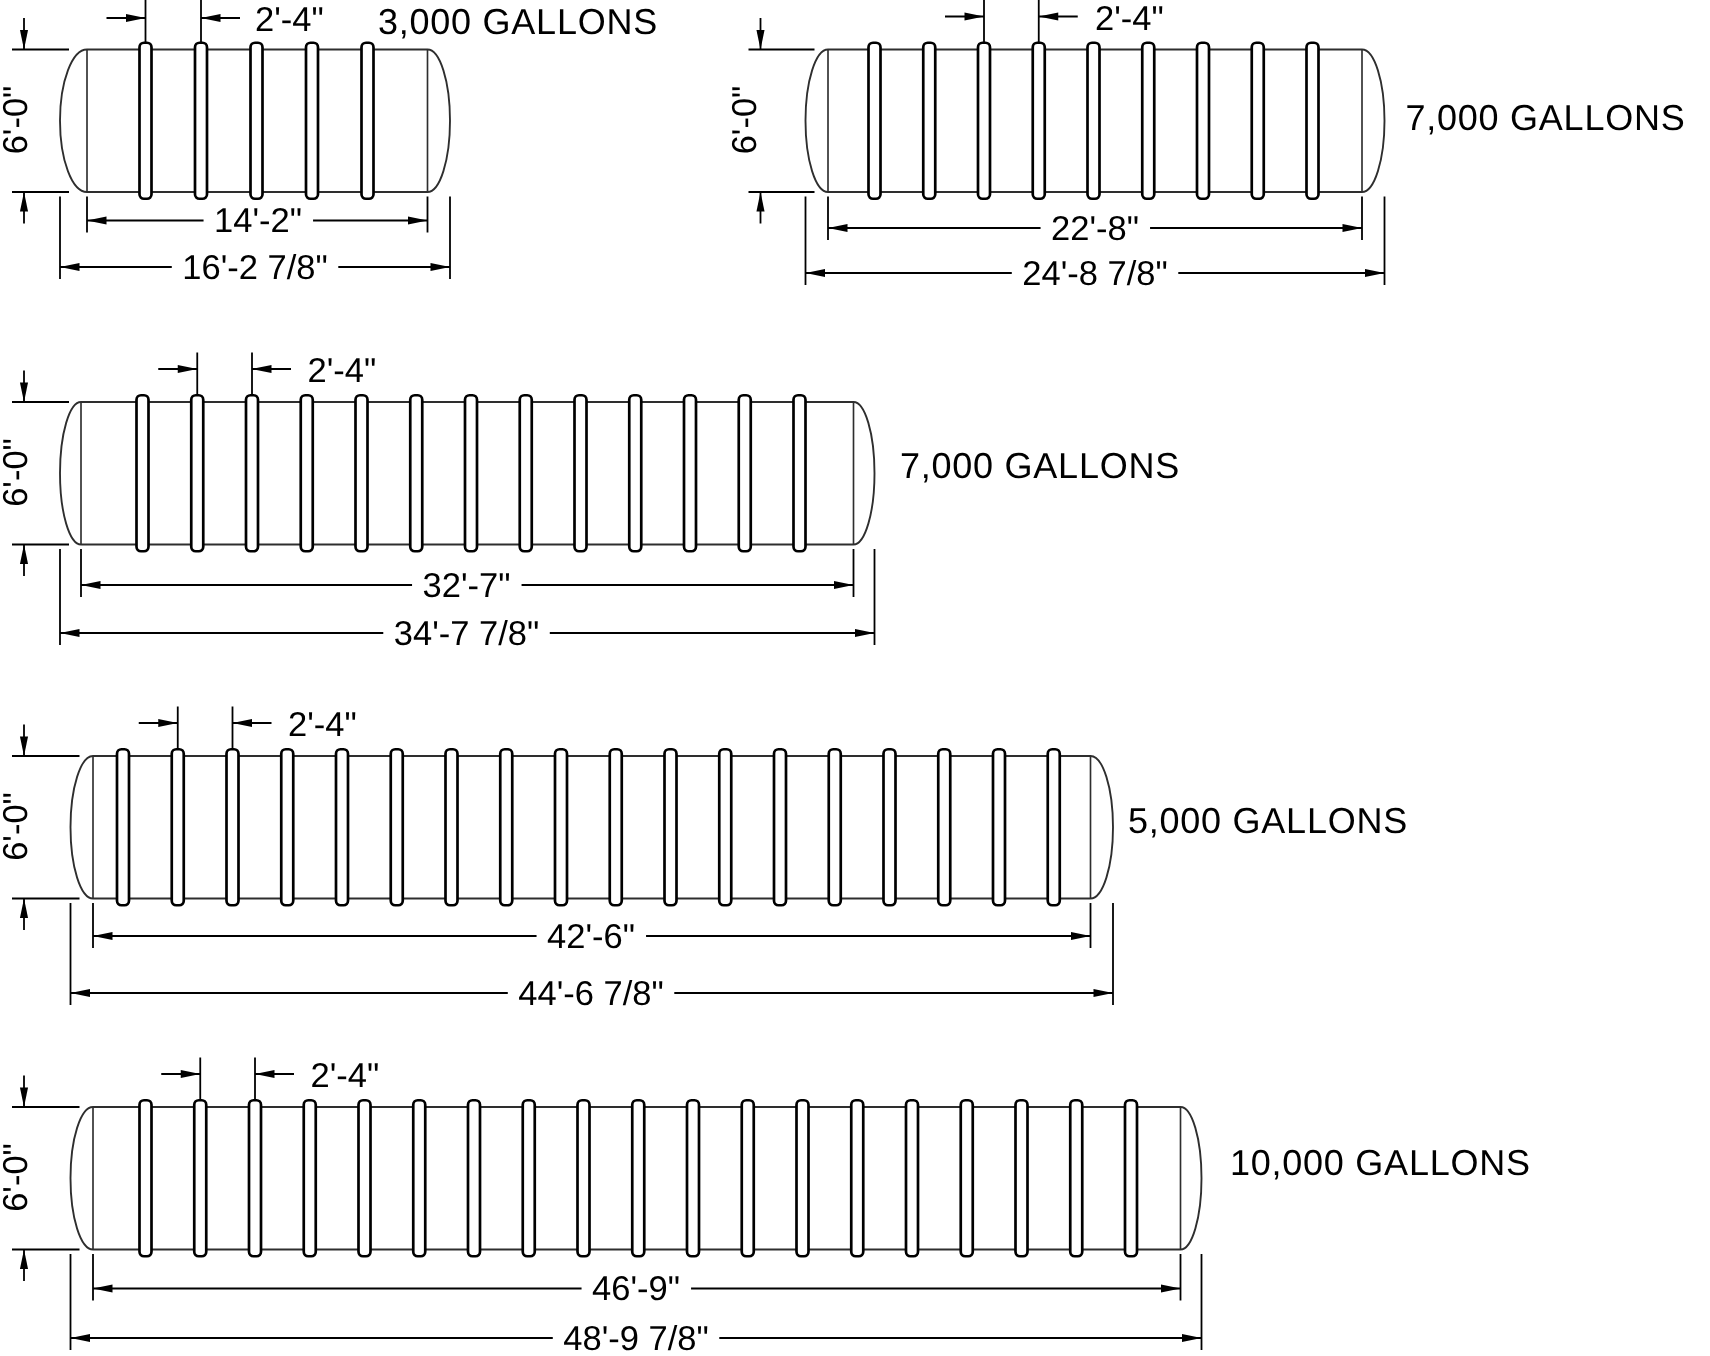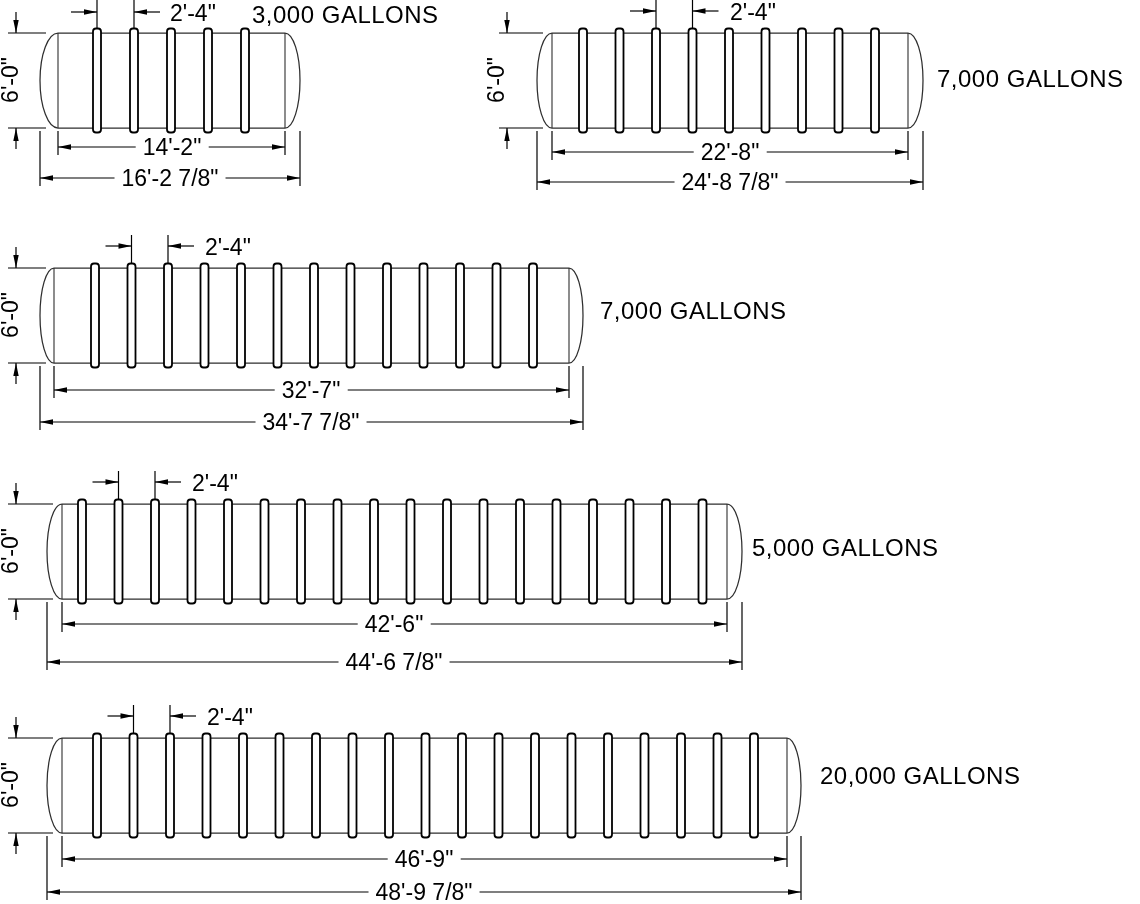--- a/index.html
+++ b/index.html
@@ -250,15 +250,15 @@
     <div class="lbl dim" style="left:394px;top:624px">42'-6"</div>
     <div class="lbl dim" style="left:394px;top:662px">44'-6 7/8"</div>
     <div class="lbl cap" style="left:752px;top:548px">5,000 GALLONS</div>
   </div>
 
   <div>
     <div class="lbl vdim" style="left:10px;top:785px">6'-0"</div>
     <div class="lbl dim-left" style="left:204px;top:717px">2'-4"</div>
     <div class="lbl dim" style="left:424px;top:859px">46'-9"</div>
     <div class="lbl dim" style="left:424px;top:892px">48'-9 7/8"</div>
-    <div class="lbl cap" style="left:820px;top:776px">20,000 GALLONS</div>
+    <div class="lbl cap" style="left:820px;top:776px">10,000 GALLONS</div>
   </div>
 </div>
 
 </body></html>

